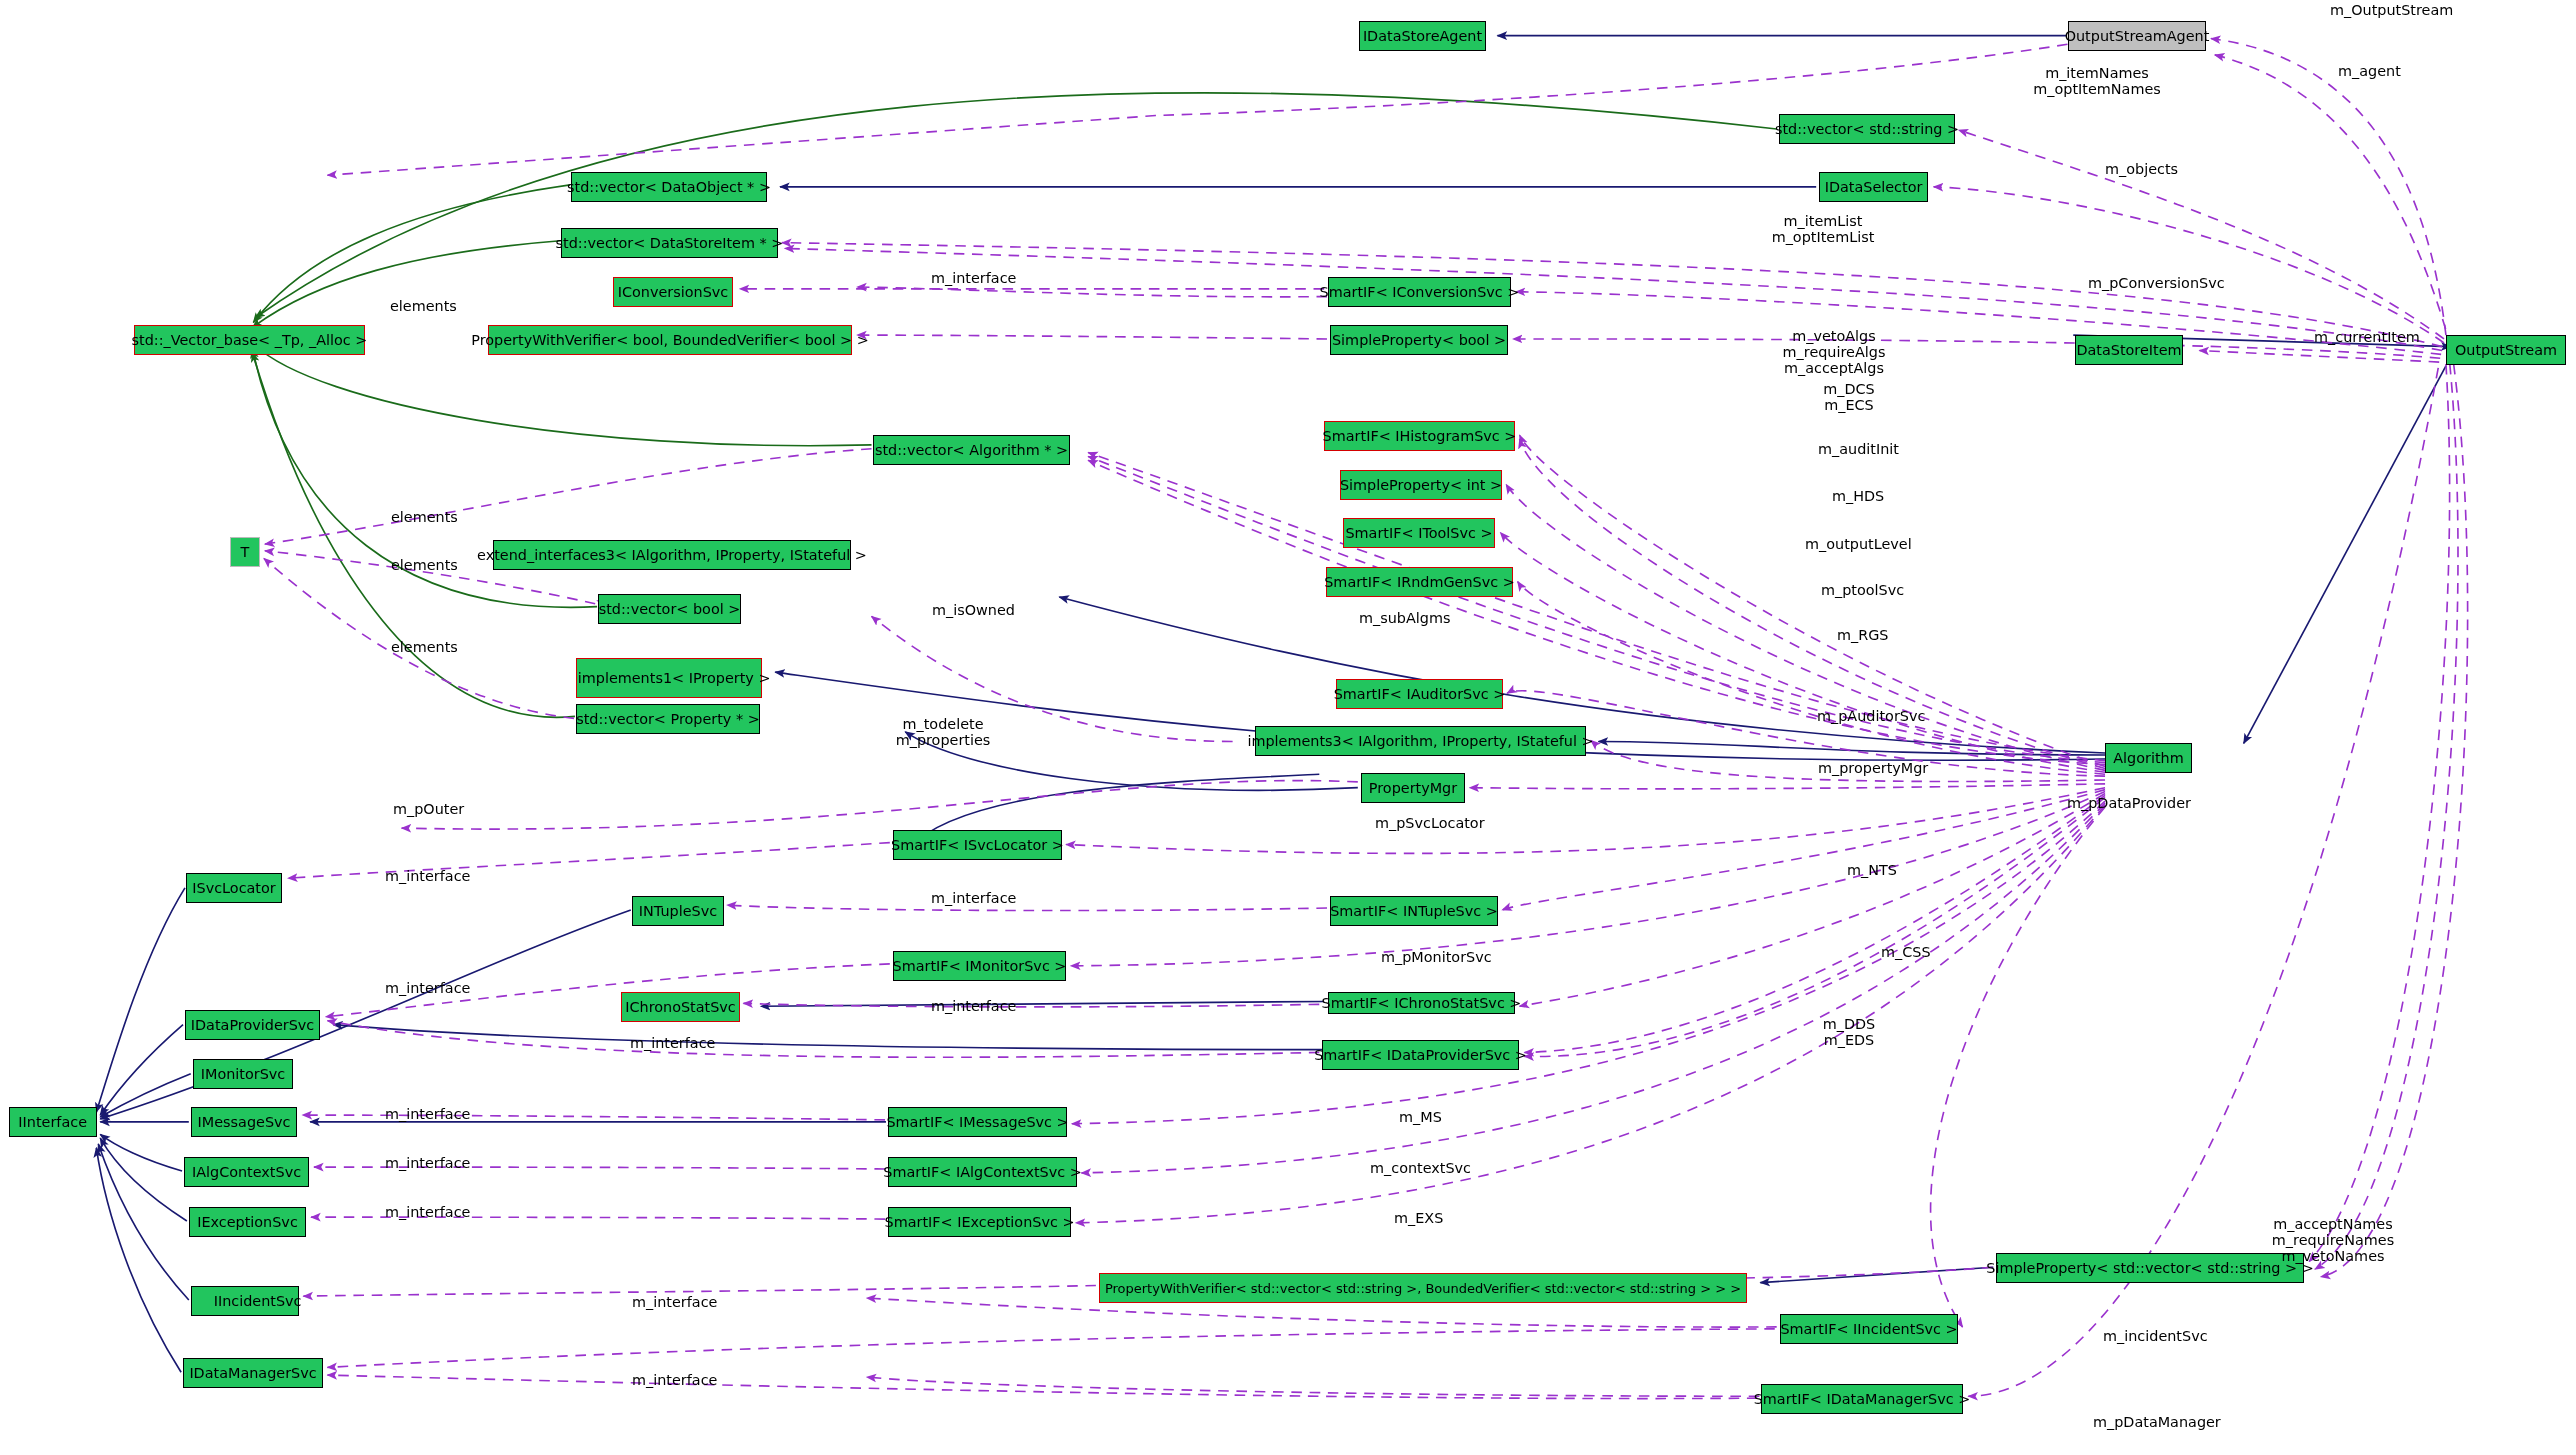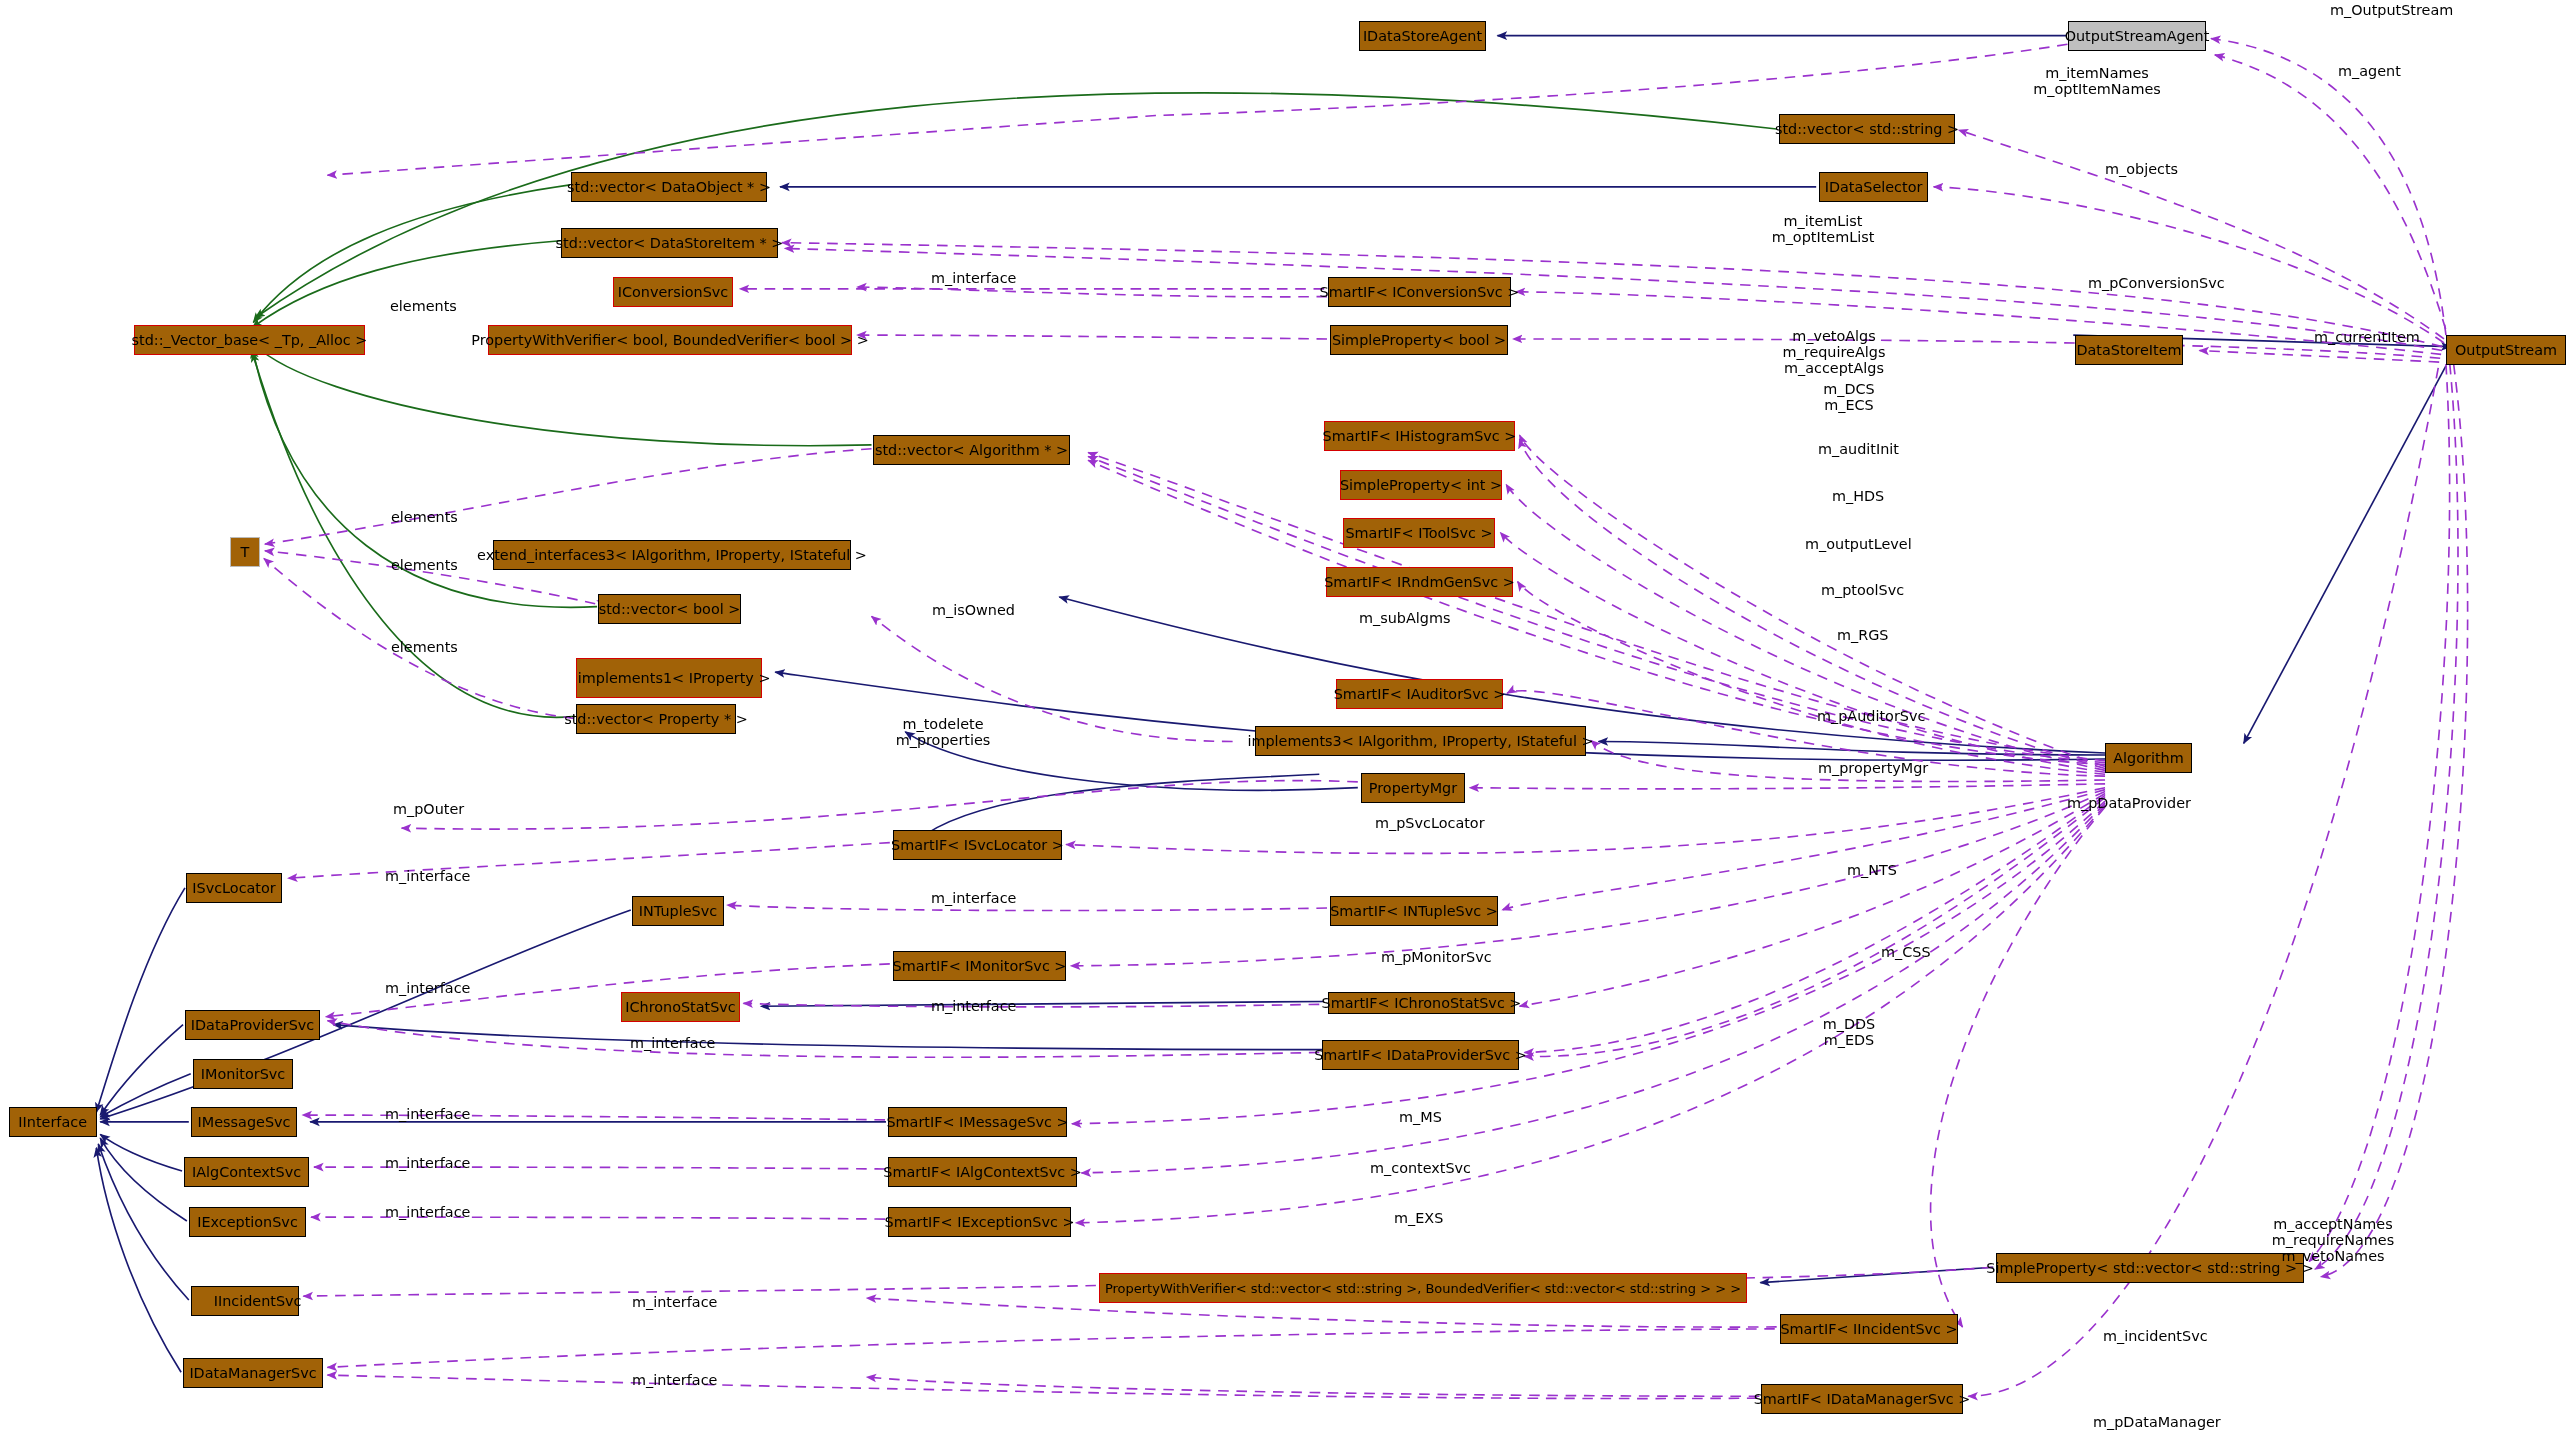--- a/index.html
+++ b/index.html
@@ -19,21 +19,21 @@
     position: absolute;
     left: 0; top: 0;
     width: 2576px;
     height: 1455px;
     pointer-events: none;
   }
   .node {
     position: absolute;
     box-sizing: border-box;
     border: 1.4px solid #000000;
-    background: #a16207;
+    background: #22c55e;
     color: #000000;
     display: flex;
     align-items: center;
     justify-content: center;
     white-space: nowrap;
     line-height: 1;
     padding: 0 5.8px;
     font-size: 14.4px;
   }
   .node.red {
@@ -187,21 +187,21 @@
       <div class="node red" style="left: 1324px; top: 421px; width: 191px; height: 30px;">SmartIF&lt; IHistogramSvc &gt;</div>
       <div class="node" style="left: 873px; top: 435px; width: 197px; height: 30px;">std::vector&lt; Algorithm * &gt;</div>
       <div class="node red" style="left: 1340px; top: 470px; width: 162px; height: 30px;">SimpleProperty&lt; int &gt;</div>
       <div class="node plain" style="left: 230px; top: 537px; width: 30px; height: 30px;">T</div>
       <div class="node red" style="left: 1343px; top: 518px; width: 152px; height: 30px;">SmartIF&lt; IToolSvc &gt;</div>
       <div class="node" style="left: 493px; top: 540px; width: 358px; height: 30px;">extend_interfaces3&lt; IAlgorithm, IProperty, IStateful &gt;</div>
       <div class="node red" style="left: 1326px; top: 567px; width: 187px; height: 30px;">SmartIF&lt; IRndmGenSvc &gt;</div>
       <div class="node" style="left: 598px; top: 594px; width: 143px; height: 30px;">std::vector&lt; bool &gt;</div>
       <div class="node red" style="left: 576px; top: 658px; width: 186px; height: 40px; padding-left: 16px;">implements1&lt; IProperty &gt;</div>
       <div class="node red" style="left: 1336px; top: 679px; width: 167px; height: 30px;">SmartIF&lt; IAuditorSvc &gt;</div>
-      <div class="node" style="left: 576px; top: 704px; width: 160px; height: 30px; text-align: right;">std::vector&lt; Property * &gt;</div>
+      <div class="node" style="left: 576px; top: 704px; width: 184px; height: 30px; text-align: right;">std::vector&lt; Property * &gt;</div>
       <div class="node" style="left: 1255px; top: 726px; width: 331px; height: 30px;">implements3&lt; IAlgorithm, IProperty, IStateful &gt;</div>
       <div class="node" style="left: 2105px; top: 743px; width: 87px; height: 30px;">Algorithm</div>
       <div class="node" style="left: 1361px; top: 773px; width: 104px; height: 30px;">PropertyMgr</div>
       <div class="node" style="left: 893px; top: 830px; width: 169px; height: 30px;">SmartIF&lt; ISvcLocator &gt;</div>
       <div class="node" style="left: 186px; top: 873px; width: 96px; height: 30px;">ISvcLocator</div>
       <div class="node" style="left: 632px; top: 896px; width: 92px; height: 30px;">INTupleSvc</div>
       <div class="node" style="left: 1330px; top: 896px; width: 168px; height: 30px;">SmartIF&lt; INTupleSvc &gt;</div>
       <div class="node" style="left: 893px; top: 951px; width: 173px; height: 30px;">SmartIF&lt; IMonitorSvc &gt;</div>
       <div class="node" style="left: 185px; top: 1010px; width: 135px; height: 30px;">IDataProviderSvc</div>
       <div class="node red" style="left: 621px; top: 992px; width: 119px; height: 30px;">IChronoStatSvc</div>

